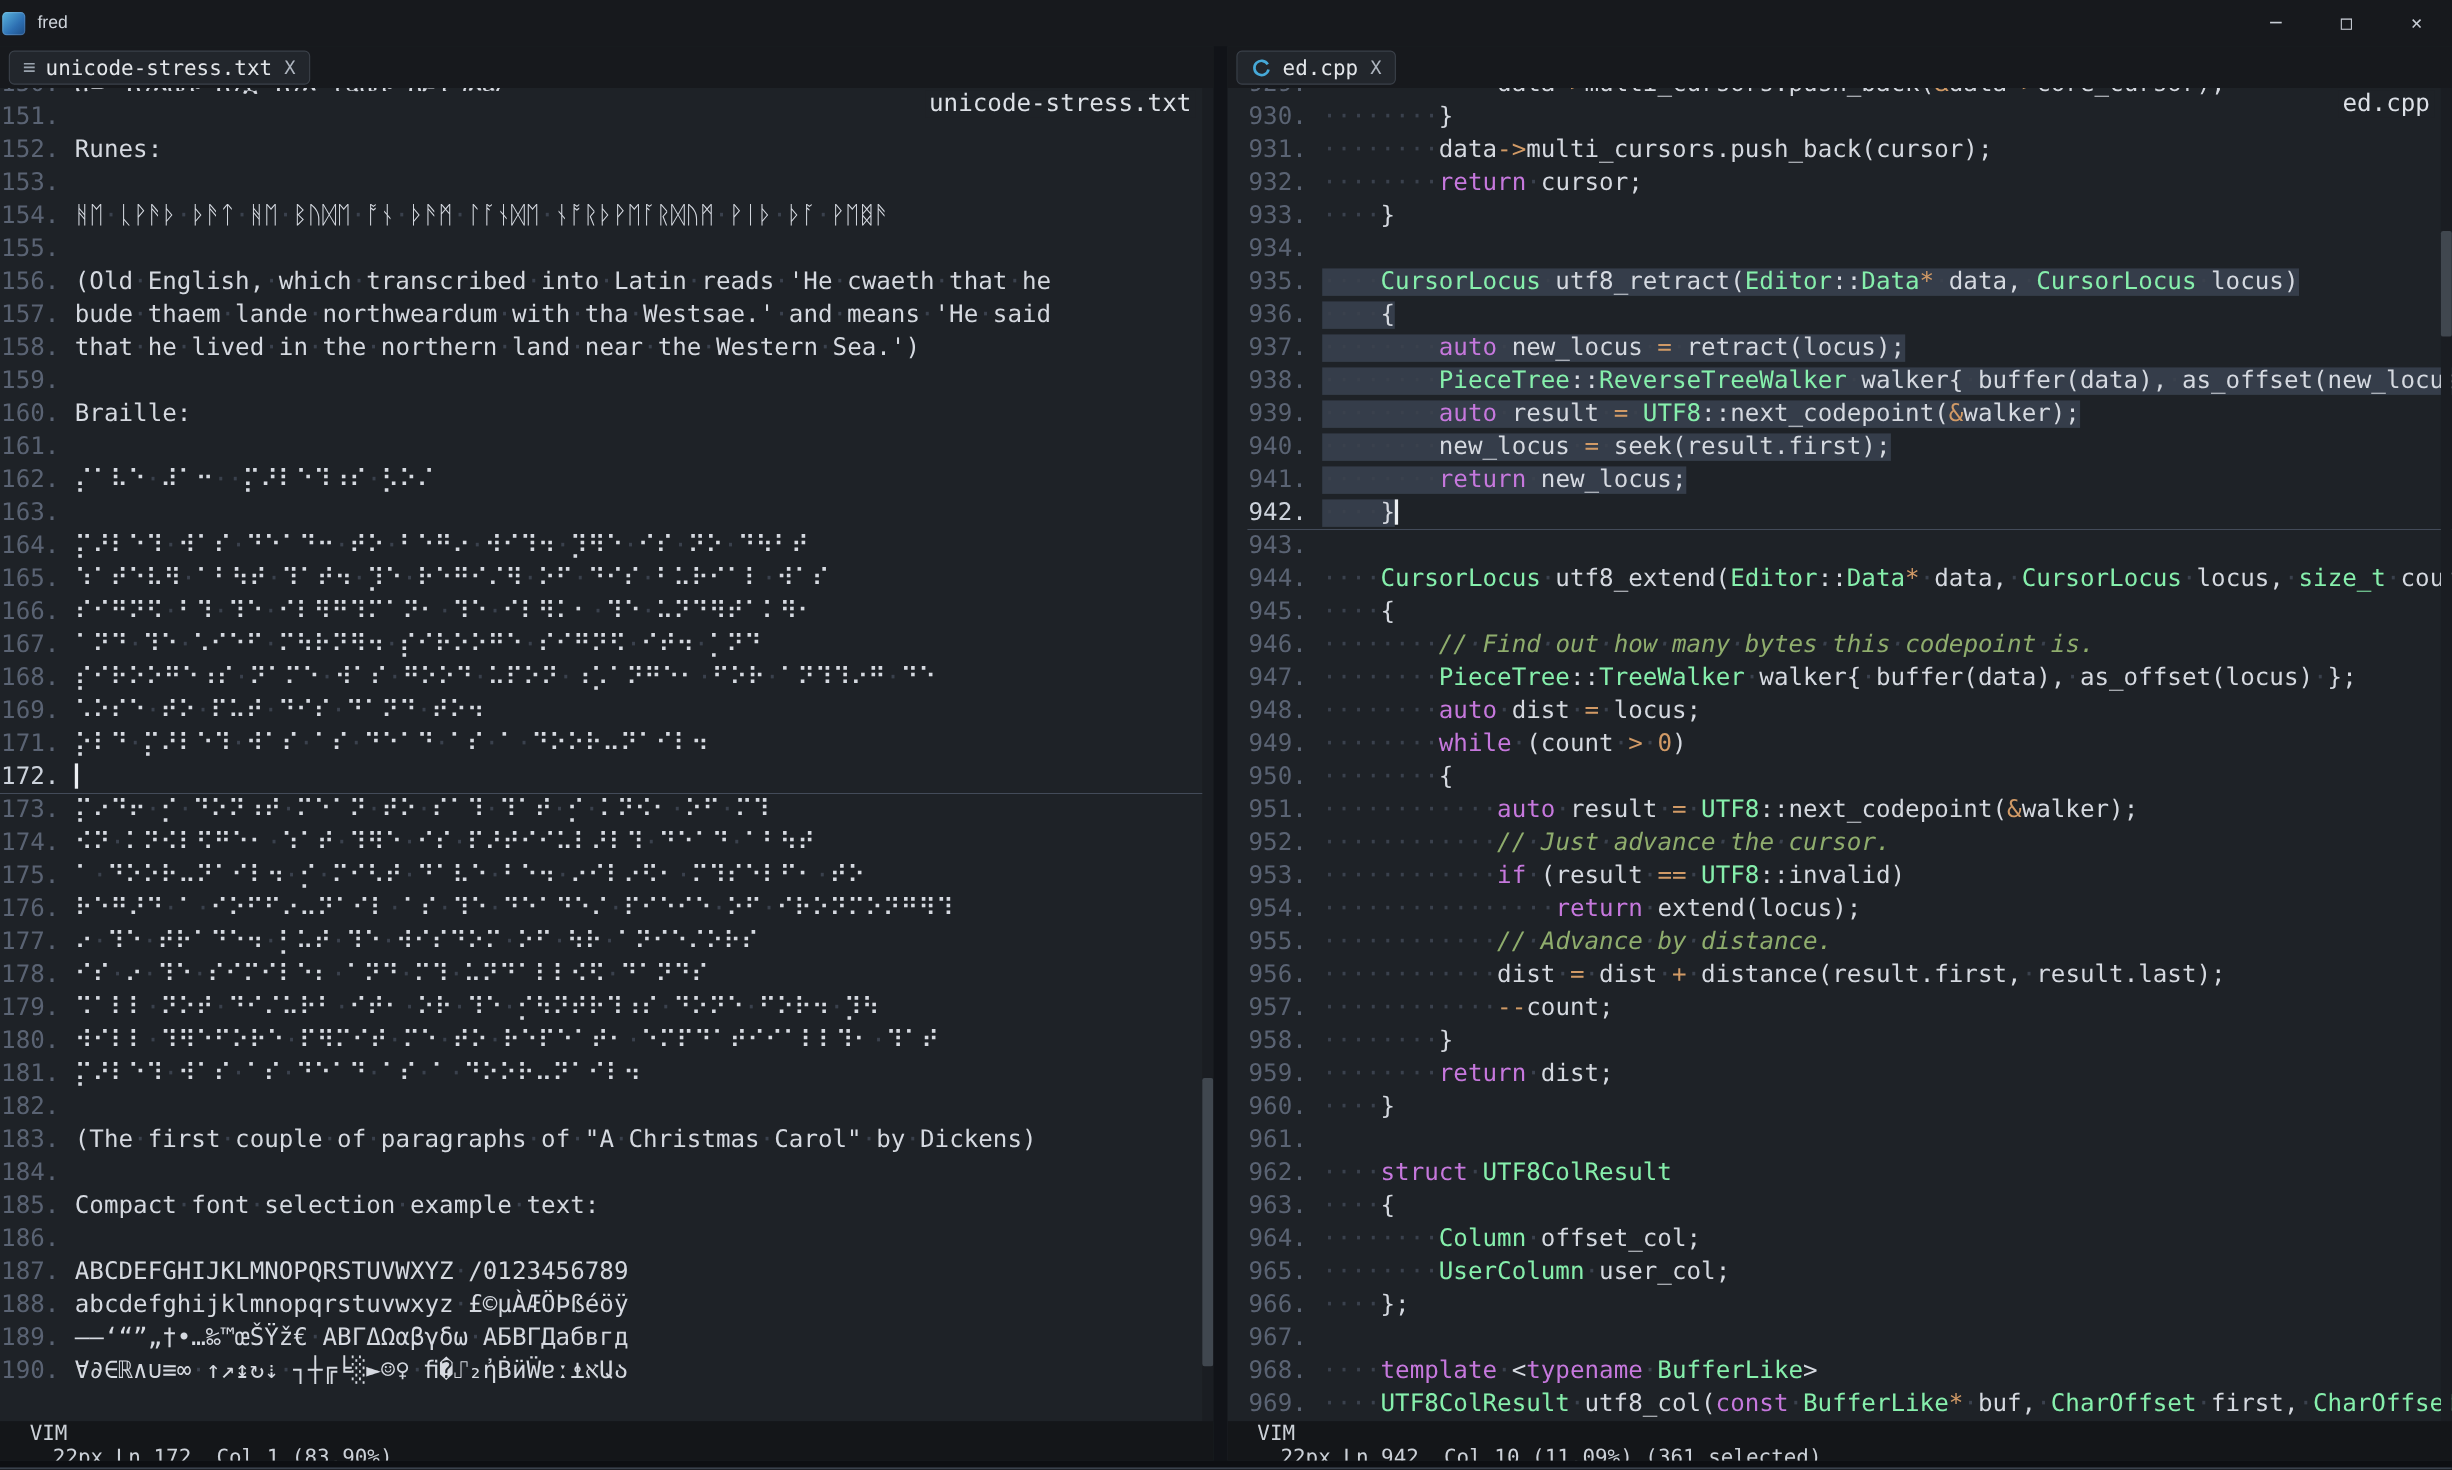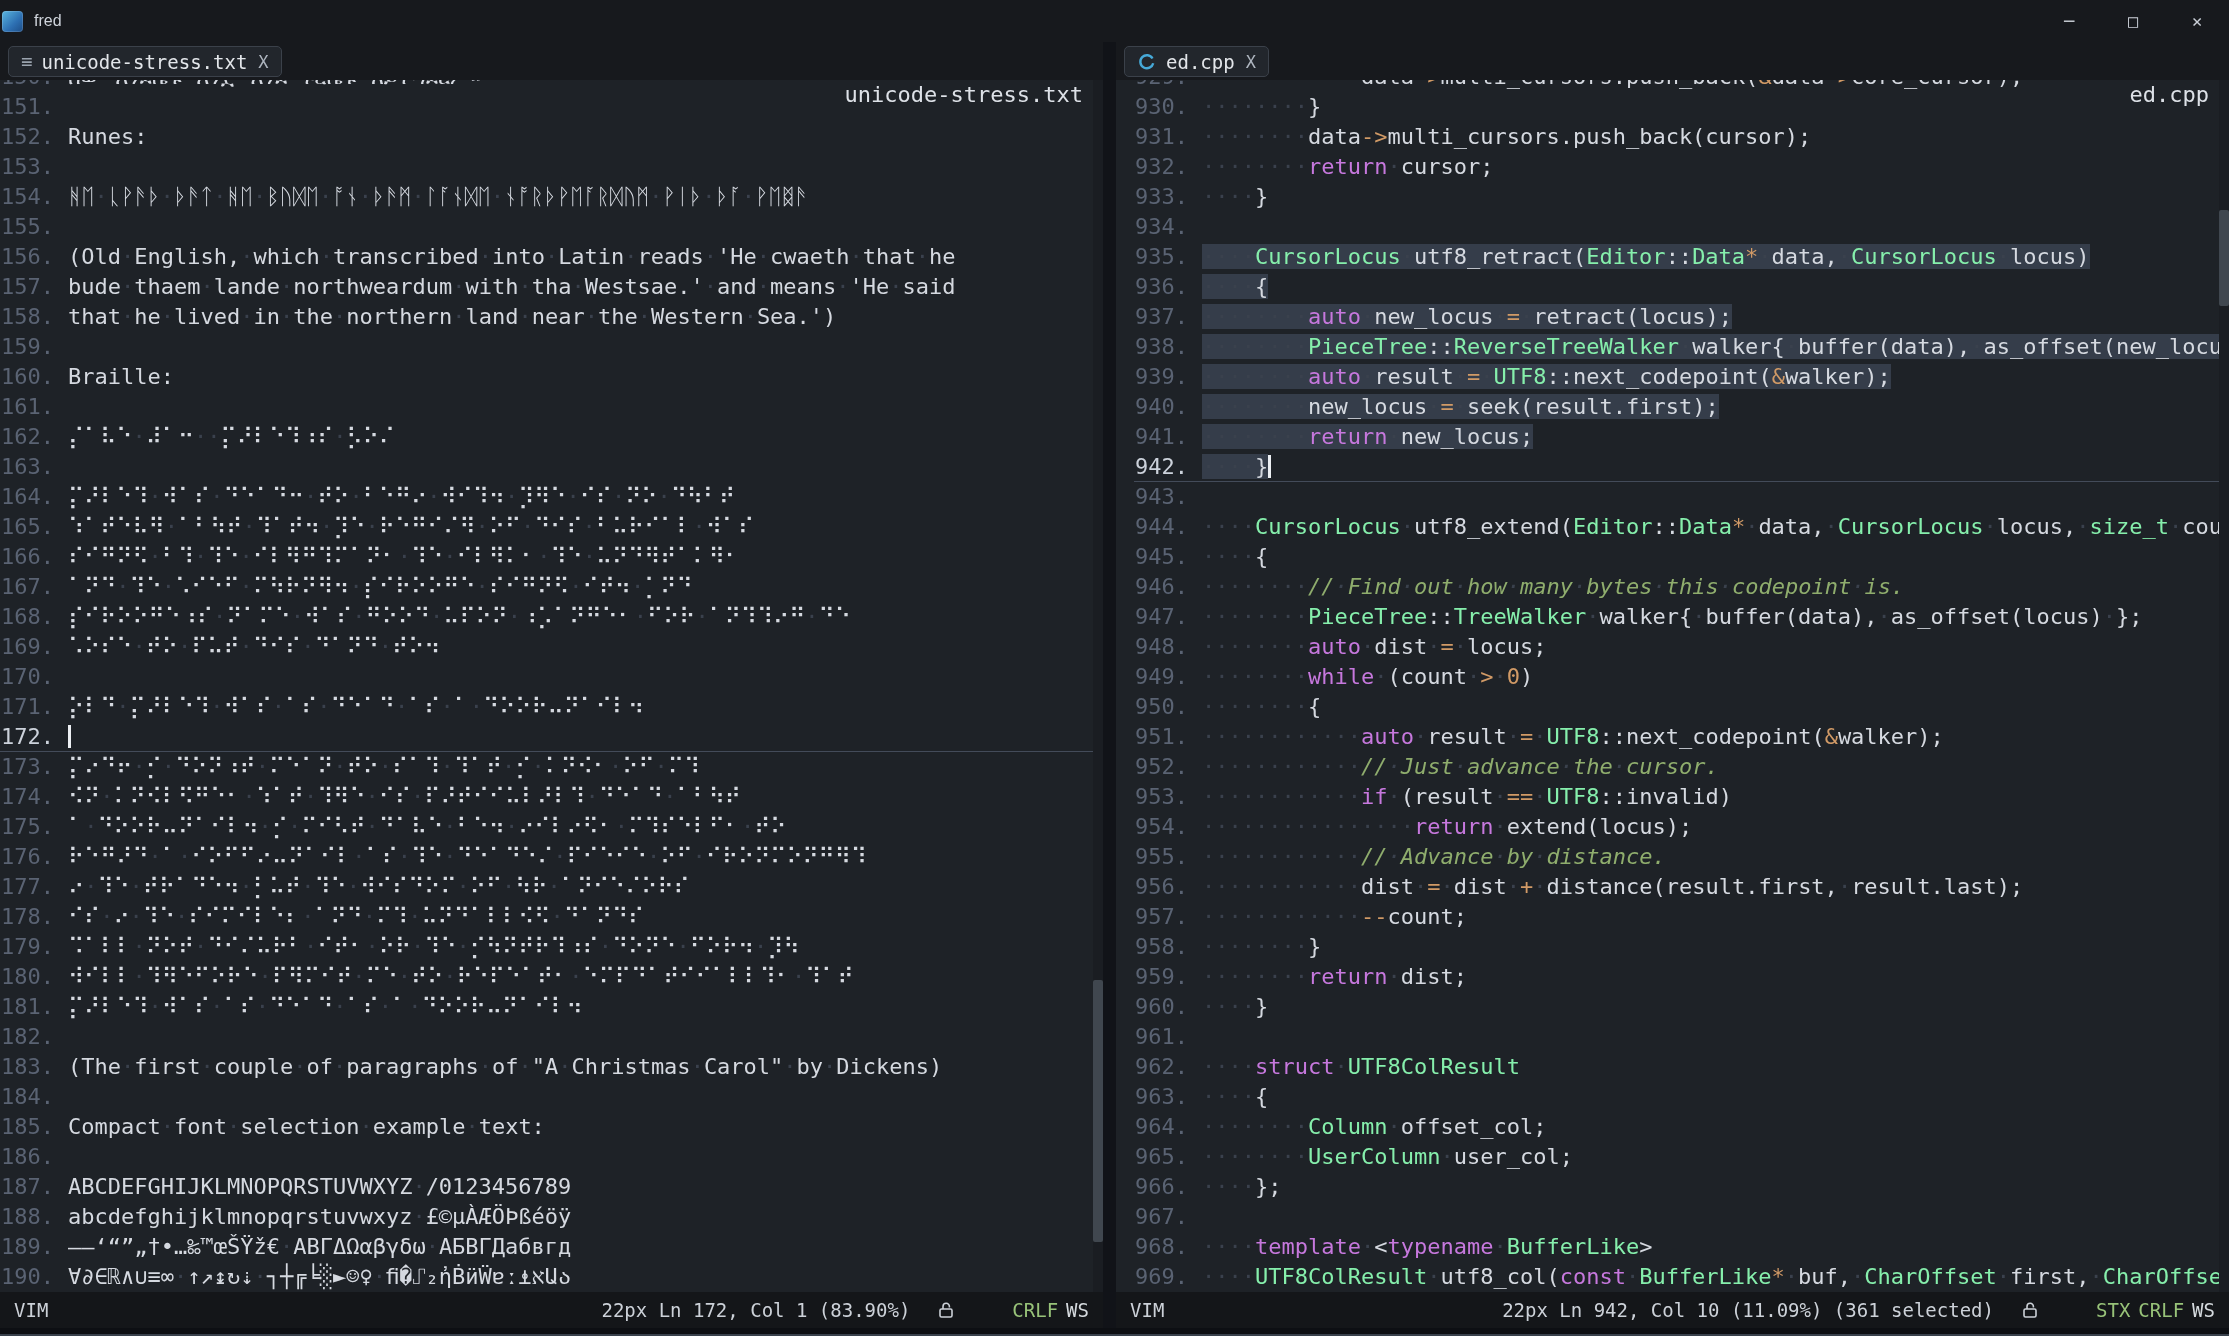--- a/index.html
+++ b/index.html
@@ -48,21 +48,21 @@
 
   .filename-overlay{position:absolute;top:2px;right:16px;font-size:22px;color:#dde1e7;background:#1e2227;padding:0 4px;z-index:6;}
 
   
   .scrollbar{position:absolute;top:0;bottom:0;right:0;width:10px;background:#1a1d22;z-index:8;}
   .scroll-thumb{position:absolute;left:0;right:0;background:#40474f;border-radius:2px;}
   .pane-left .scroll-thumb{top:900px;height:262px;}
   .pane-right .scroll-thumb{top:130px;height:96px;}
 
   
-  .statusbar{position:absolute;left:0;right:0;bottom:0;height:36px;background:#141619;display:flex;align-items:center;padding:0 14px;font-size:19px;color:#ccd1d8;z-index:12;}
+  .statusbar{position:absolute;left:0;right:0;bottom:0;height:36px;background:#141619;display:flex;align-items:flex-start;padding:0 27px;font-size:19px;color:#ccd1d8;z-index:12;flex-direction:column;}
   .mode{margin-right:auto;}
   .pos{white-space:pre;margin-left:21px;}
   .lock{margin-left:26px;display:flex;align-items:center;}
   .flags{margin-left:56px;display:flex;gap:8px;}
   .flag{white-space:pre;}
 
   
   .bottom-strip{position:absolute;left:0;right:0;bottom:0;height:8px;background:#0d0f13;border-bottom:2px solid #39414c;box-sizing:border-box;z-index:31;}
 </style>
 </head>
@@ -107,21 +107,20 @@
             <div class="line"><span class="lnum">160.</span><span class="code"><span>Braille:</span></span></div>
             <div class="line"><span class="lnum">161.</span><span class="code"></span></div>
             <div class="line"><span class="lnum">162.</span><span class="code"><span>⡌⠁⠧⠑<span class="wsdot">·</span>⠼⠁⠒<span class="wsdot">·</span><span class="wsdot">·</span>⡍⠜⠇⠑⠹⠰⠎<span class="wsdot">·</span>⡣⠕⠌</span></span></div>
             <div class="line"><span class="lnum">163.</span><span class="code"></span></div>
             <div class="line"><span class="lnum">164.</span><span class="code"><span>⡍⠜⠇⠑⠹<span class="wsdot">·</span>⠺⠁⠎<span class="wsdot">·</span>⠙⠑⠁⠙⠒<span class="wsdot">·</span>⠞⠕<span class="wsdot">·</span>⠃⠑⠛⠔<span class="wsdot">·</span>⠺⠊⠹⠲<span class="wsdot">·</span>⡹⠻⠑<span class="wsdot">·</span>⠊⠎<span class="wsdot">·</span>⠝⠕<span class="wsdot">·</span>⠙⠳⠃⠞</span></span></div>
             <div class="line"><span class="lnum">165.</span><span class="code"><span>⠱⠁⠞⠑⠧⠻<span class="wsdot">·</span>⠁⠃⠳⠞<span class="wsdot">·</span>⠹⠁⠞⠲<span class="wsdot">·</span>⡹⠑<span class="wsdot">·</span>⠗⠑⠛⠊⠌⠻<span class="wsdot">·</span>⠕⠋<span class="wsdot">·</span>⠙⠊⠎<span class="wsdot">·</span>⠃⠥⠗⠊⠁⠇<span class="wsdot">·</span>⠺⠁⠎</span></span></div>
             <div class="line"><span class="lnum">166.</span><span class="code"><span>⠎⠊⠛⠝⠫<span class="wsdot">·</span>⠃⠹<span class="wsdot">·</span>⠹⠑<span class="wsdot">·</span>⠊⠇⠻⠛⠹⠍⠁⠝⠂<span class="wsdot">·</span>⠹⠑<span class="wsdot">·</span>⠊⠇⠻⠅⠂<span class="wsdot">·</span>⠹⠑<span class="wsdot">·</span>⠥⠝⠙⠻⠞⠁⠅⠻⠂</span></span></div>
             <div class="line"><span class="lnum">167.</span><span class="code"><span>⠁⠝⠙<span class="wsdot">·</span>⠹⠑<span class="wsdot">·</span>⠡⠊⠑⠋<span class="wsdot">·</span>⠍⠳⠗⠝⠻⠲<span class="wsdot">·</span>⡎⠊⠗⠕⠕⠛⠑<span class="wsdot">·</span>⠎⠊⠛⠝⠫<span class="wsdot">·</span>⠊⠞⠲<span class="wsdot">·</span>⡁⠝⠙</span></span></div>
             <div class="line"><span class="lnum">168.</span><span class="code"><span>⡎⠊⠗⠕⠕⠛⠑⠰⠎<span class="wsdot">·</span>⠝⠁⠍⠑<span class="wsdot">·</span>⠺⠁⠎<span class="wsdot">·</span>⠛⠕⠕⠙<span class="wsdot">·</span>⠥⠏⠕⠝<span class="wsdot">·</span>⠰⡡⠁⠝⠛⠑⠂<span class="wsdot">·</span>⠋⠕⠗<span class="wsdot">·</span>⠁⠝⠹⠹⠔⠛<span class="wsdot">·</span>⠙⠑</span></span></div>
             <div class="line"><span class="lnum">169.</span><span class="code"><span>⠡⠕⠎⠑<span class="wsdot">·</span>⠞⠕<span class="wsdot">·</span>⠏⠥⠞<span class="wsdot">·</span>⠙⠊⠎<span class="wsdot">·</span>⠙⠁⠝⠙<span class="wsdot">·</span>⠞⠕⠲</span></span></div>
-            <div class="line"><span class="lnum">170.</span><span class="code"></span></div>
             <div class="line"><span class="lnum">171.</span><span class="code"><span>⡕⠇⠙<span class="wsdot">·</span>⡍⠜⠇⠑⠹<span class="wsdot">·</span>⠺⠁⠎<span class="wsdot">·</span>⠁⠎<span class="wsdot">·</span>⠙⠑⠁⠙<span class="wsdot">·</span>⠁⠎<span class="wsdot">·</span>⠁<span class="wsdot">·</span>⠙⠕⠕⠗⠤⠝⠁⠊⠇⠲</span></span></div>
             <div class="line current"><span class="lnum">172.</span><span class="code"><span class="caret"></span></span></div>
             <div class="line"><span class="lnum">173.</span><span class="code"><span>⡍⠔⠙⠖<span class="wsdot">·</span>⡊<span class="wsdot">·</span>⠙⠕⠝⠰⠞<span class="wsdot">·</span>⠍⠑⠁⠝<span class="wsdot">·</span>⠞⠕<span class="wsdot">·</span>⠎⠁⠹<span class="wsdot">·</span>⠹⠁⠞<span class="wsdot">·</span>⡊<span class="wsdot">·</span>⠅⠝⠪⠂<span class="wsdot">·</span>⠕⠋<span class="wsdot">·</span>⠍⠹</span></span></div>
             <div class="line"><span class="lnum">174.</span><span class="code"><span>⠪⠝<span class="wsdot">·</span>⠅⠝⠪⠇⠫⠛⠑⠂<span class="wsdot">·</span>⠱⠁⠞<span class="wsdot">·</span>⠹⠻⠑<span class="wsdot">·</span>⠊⠎<span class="wsdot">·</span>⠏⠜⠞⠊⠊⠥⠇⠜⠇⠹<span class="wsdot">·</span>⠙⠑⠁⠙<span class="wsdot">·</span>⠁⠃⠳⠞</span></span></div>
             <div class="line"><span class="lnum">175.</span><span class="code"><span>⠁<span class="wsdot">·</span>⠙⠕⠕⠗⠤⠝⠁⠊⠇⠲<span class="wsdot">·</span>⡊<span class="wsdot">·</span>⠍⠊⠣⠞<span class="wsdot">·</span>⠙⠁⠧⠑<span class="wsdot">·</span>⠃⠑⠲<span class="wsdot">·</span>⠔⠊⠇⠔⠫⠂<span class="wsdot">·</span>⠍⠹⠎⠑⠇⠋⠂<span class="wsdot">·</span>⠞⠕</span></span></div>
             <div class="line"><span class="lnum">176.</span><span class="code"><span>⠗⠑⠛⠜⠙<span class="wsdot">·</span>⠁<span class="wsdot">·</span>⠊⠕⠋⠋⠔⠤⠝⠁⠊⠇<span class="wsdot">·</span>⠁⠎<span class="wsdot">·</span>⠹⠑<span class="wsdot">·</span>⠙⠑⠁⠙⠑⠌<span class="wsdot">·</span>⠏⠊⠑⠊⠑<span class="wsdot">·</span>⠕⠋<span class="wsdot">·</span>⠊⠗⠕⠝⠍⠕⠝⠛⠻⠹</span></span></div>
             <div class="line"><span class="lnum">177.</span><span class="code"><span>⠔<span class="wsdot">·</span>⠹⠑<span class="wsdot">·</span>⠞⠗⠁⠙⠑⠲<span class="wsdot">·</span>⡃⠥⠞<span class="wsdot">·</span>⠹⠑<span class="wsdot">·</span>⠺⠊⠎⠙⠕⠍<span class="wsdot">·</span>⠕⠋<span class="wsdot">·</span>⠳⠗<span class="wsdot">·</span>⠁⠝⠊⠑⠌⠕⠗⠎</span></span></div>
             <div class="line"><span class="lnum">178.</span><span class="code"><span>⠊⠎<span class="wsdot">·</span>⠔<span class="wsdot">·</span>⠹⠑<span class="wsdot">·</span>⠎⠊⠍⠊⠇⠑⠆<span class="wsdot">·</span>⠁⠝⠙<span class="wsdot">·</span>⠍⠹<span class="wsdot">·</span>⠥⠝⠙⠁⠇⠇⠪⠫<span class="wsdot">·</span>⠙⠁⠝⠙⠎</span></span></div>
             <div class="line"><span class="lnum">179.</span><span class="code"><span>⠩⠁⠇⠇<span class="wsdot">·</span>⠝⠕⠞<span class="wsdot">·</span>⠙⠊⠌⠥⠗⠃<span class="wsdot">·</span>⠊⠞⠂<span class="wsdot">·</span>⠕⠗<span class="wsdot">·</span>⠹⠑<span class="wsdot">·</span>⡊⠳⠝⠞⠗⠹⠰⠎<span class="wsdot">·</span>⠙⠕⠝⠑<span class="wsdot">·</span>⠋⠕⠗⠲<span class="wsdot">·</span>⡹⠳</span></span></div>
             <div class="line"><span class="lnum">180.</span><span class="code"><span>⠺⠊⠇⠇<span class="wsdot">·</span>⠹⠻⠑⠋⠕⠗⠑<span class="wsdot">·</span>⠏⠻⠍⠊⠞<span class="wsdot">·</span>⠍⠑<span class="wsdot">·</span>⠞⠕<span class="wsdot">·</span>⠗⠑⠏⠑⠁⠞⠂<span class="wsdot">·</span>⠑⠍⠏⠙⠁⠞⠊⠊⠁⠇⠇⠹⠂<span class="wsdot">·</span>⠹⠁⠞</span></span></div>

